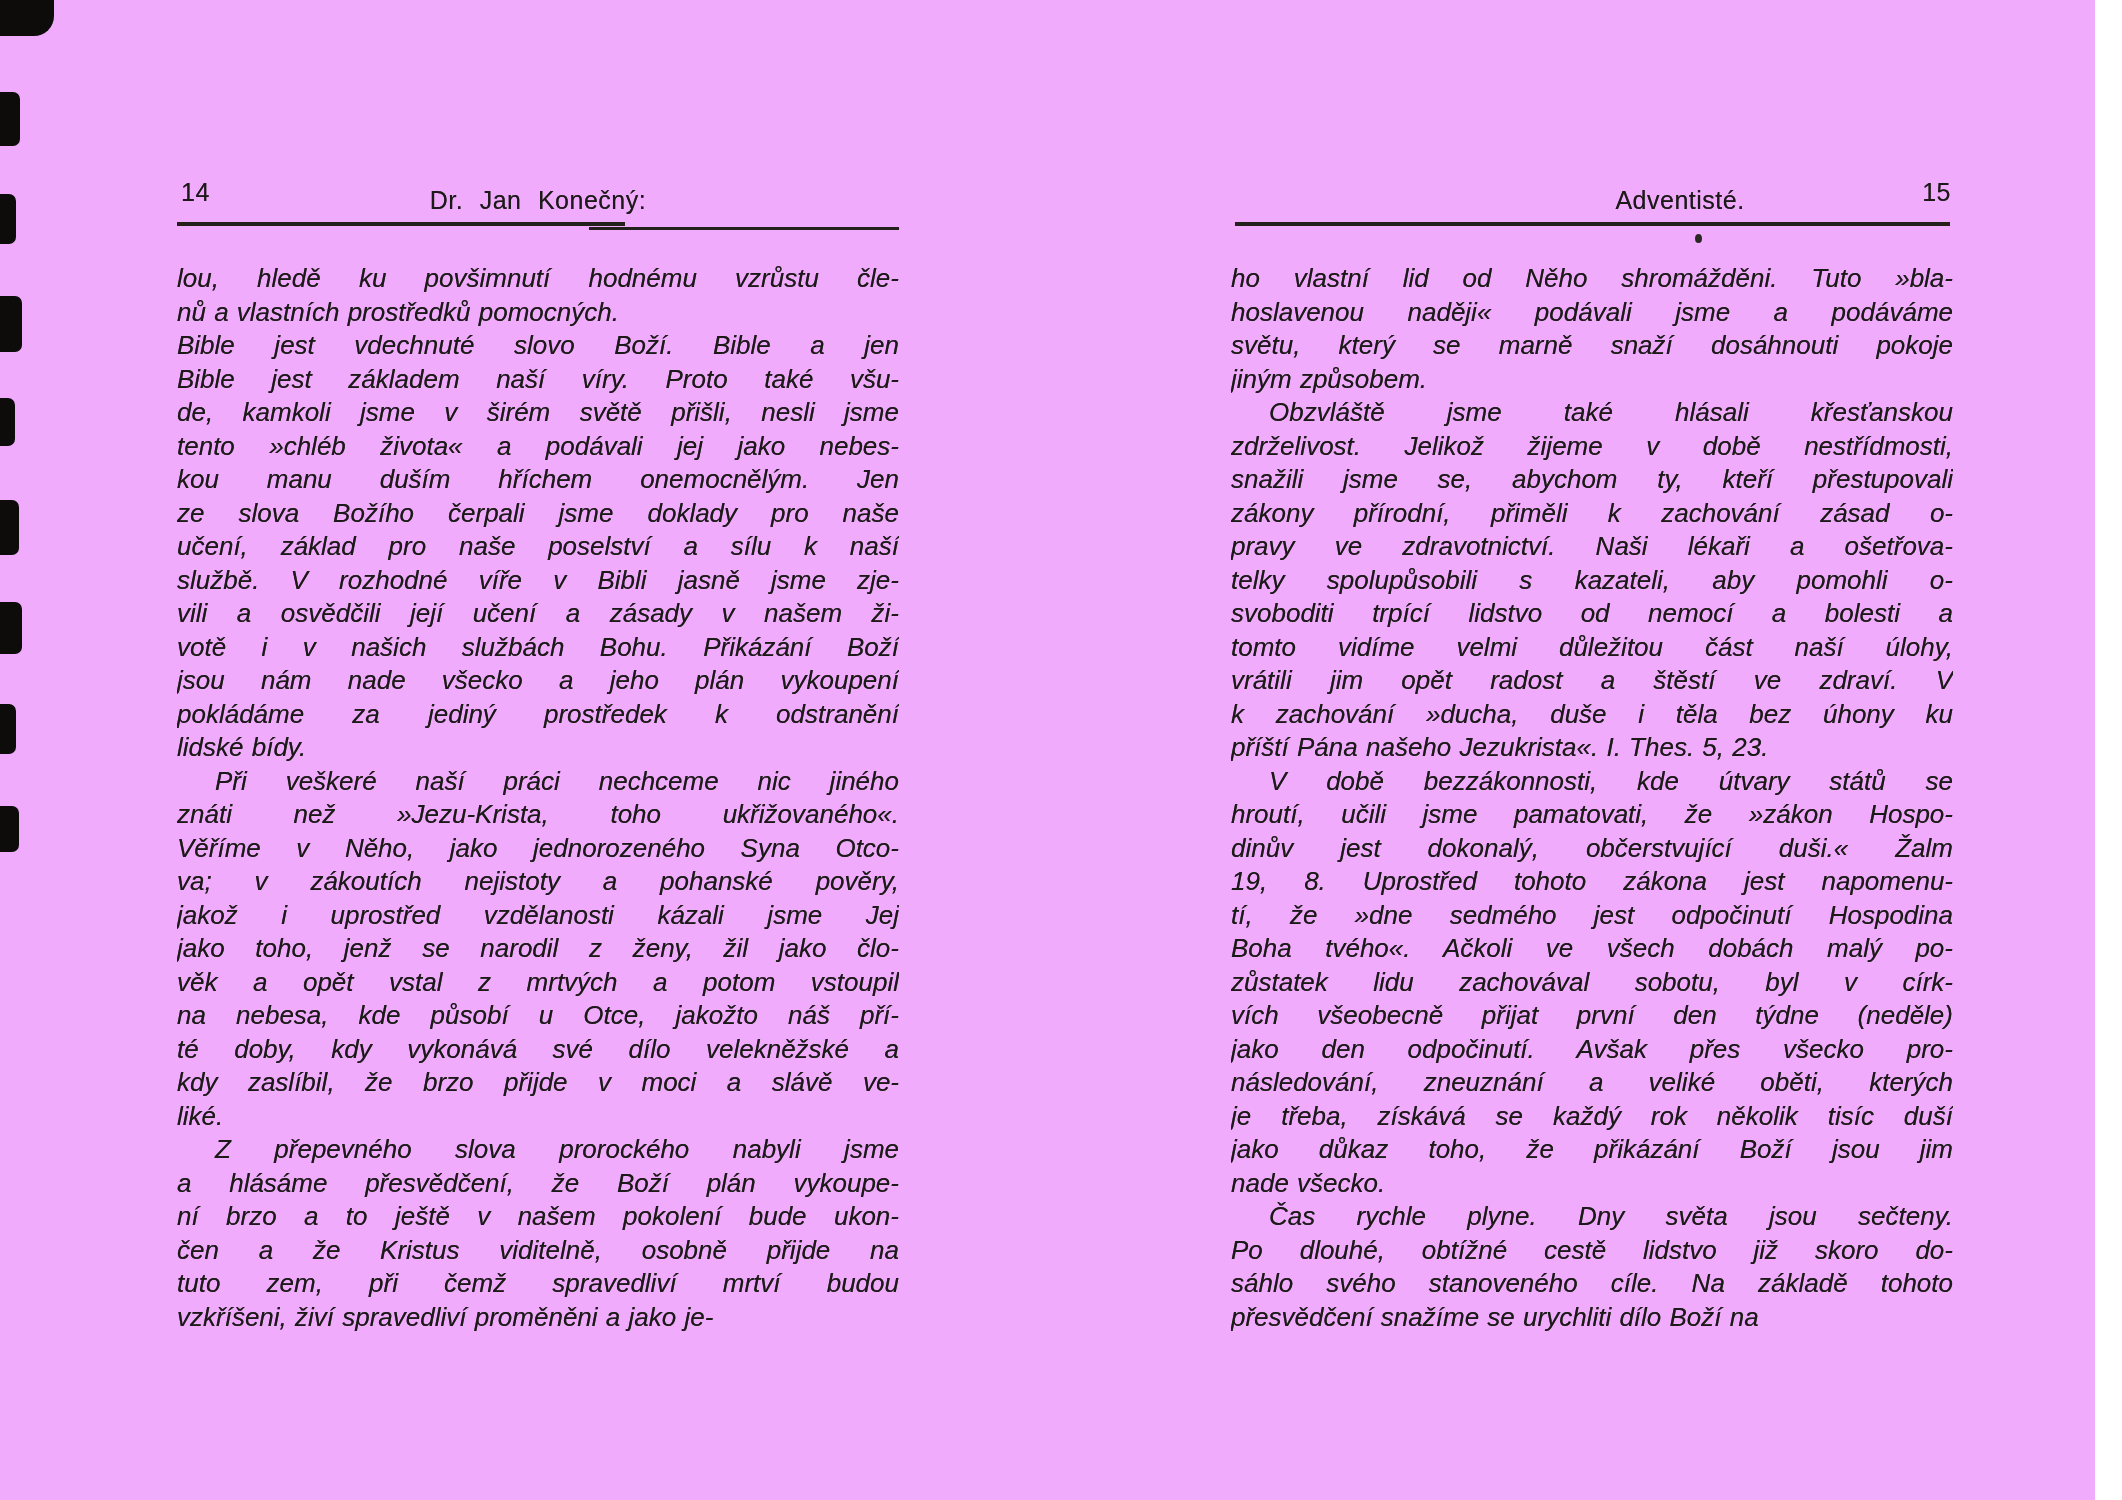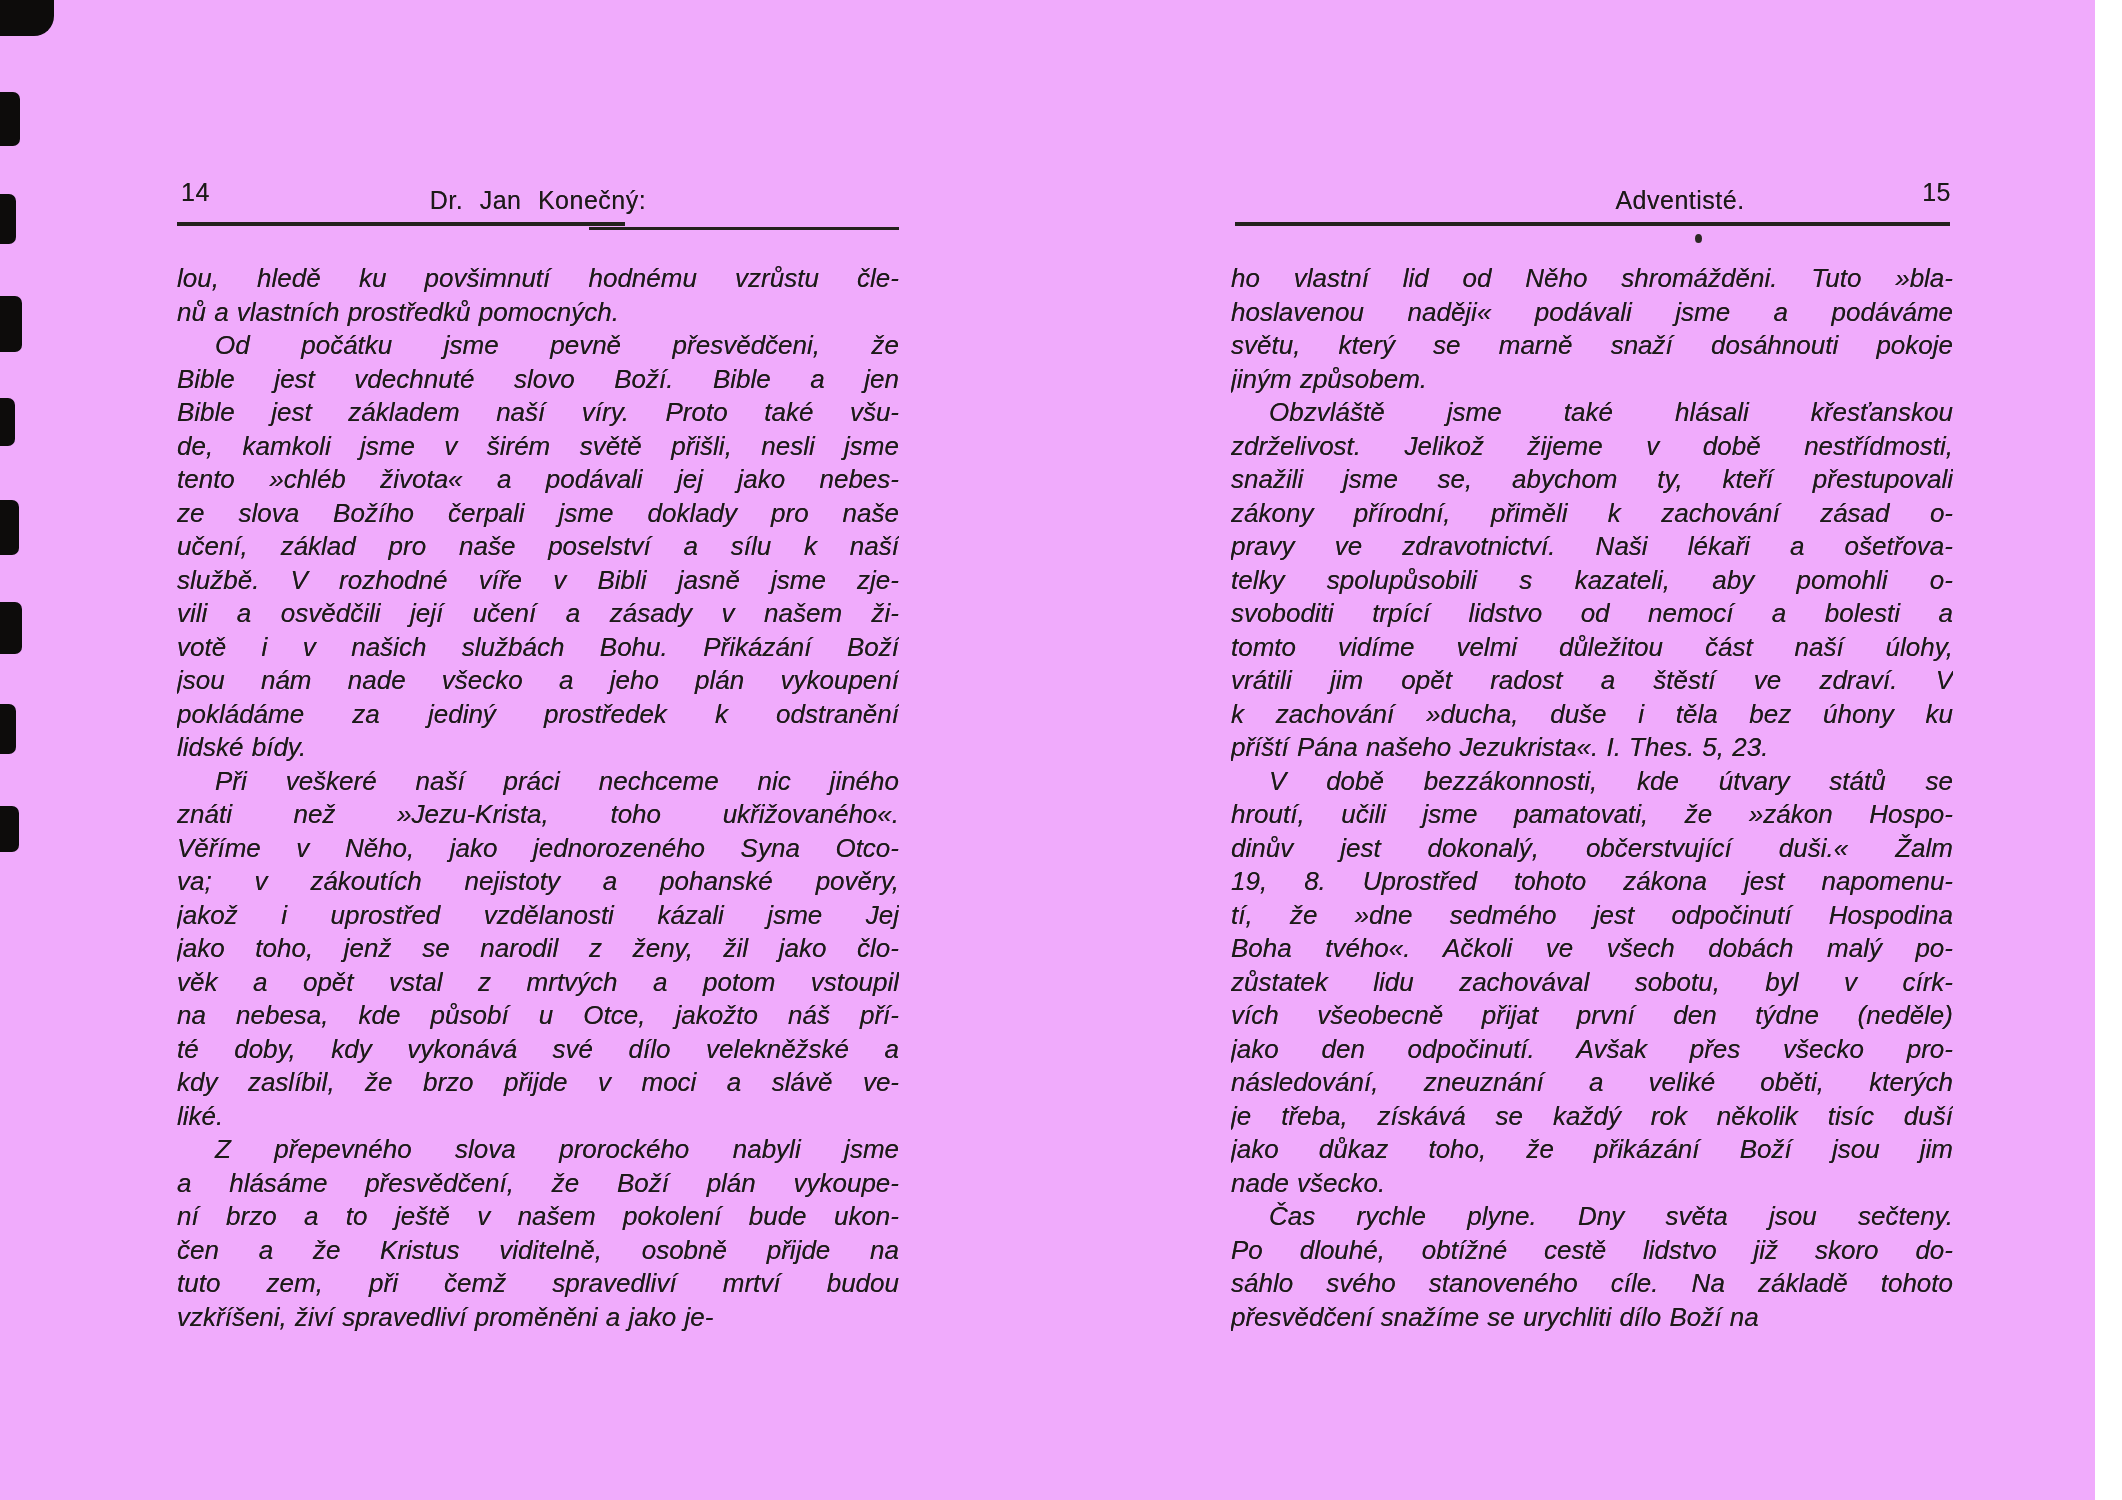--- a/index.html
+++ b/index.html
@@ -112,25 +112,25 @@
       <span class="pagenum">14</span>
       <span class="runhead">Dr. Jan Konečný:</span>
     </div>
     <div class="rules">
         <i class="r1"></i>
         <i class="r2"></i>
       </div>
     <div class="page-body">
         <div class="line">lou, hledě ku povšimnutí hodnému vzrůstu čle-</div>
         <div class="line last">nů a vlastních prostředků pomocných.</div>
-        <div class="line indent">Od počátku jsme pevně přesvědčeni, že</div>
         <div class="line">Bible jest vdechnuté slovo Boží. Bible a jen</div>
         <div class="line">Bible jest základem naší víry. Proto také všu-</div>
         <div class="line">de, kamkoli jsme v širém světě přišli, nesli jsme</div>
         <div class="line">tento »chléb života« a podávali jej jako nebes-</div>
+        <div class="line">kou manu duším hříchem onemocnělým. Jen</div>
         <div class="line">ze slova Božího čerpali jsme doklady pro naše</div>
         <div class="line">učení, základ pro naše poselství a sílu k naší</div>
         <div class="line">službě. V rozhodné víře v Bibli jasně jsme zje-</div>
         <div class="line">vili a osvědčili její učení a zásady v našem ži-</div>
         <div class="line">votě i v našich službách Bohu. Přikázání Boží</div>
         <div class="line">jsou nám nade všecko a jeho plán vykoupení</div>
         <div class="line">pokládáme za jediný prostředek k odstranění</div>
         <div class="line last">lidské bídy.</div>
         <div class="line indent">Při veškeré naší práci nechceme nic jiného</div>
         <div class="line">znáti než »Jezu-Krista, toho ukřižovaného«.</div>

